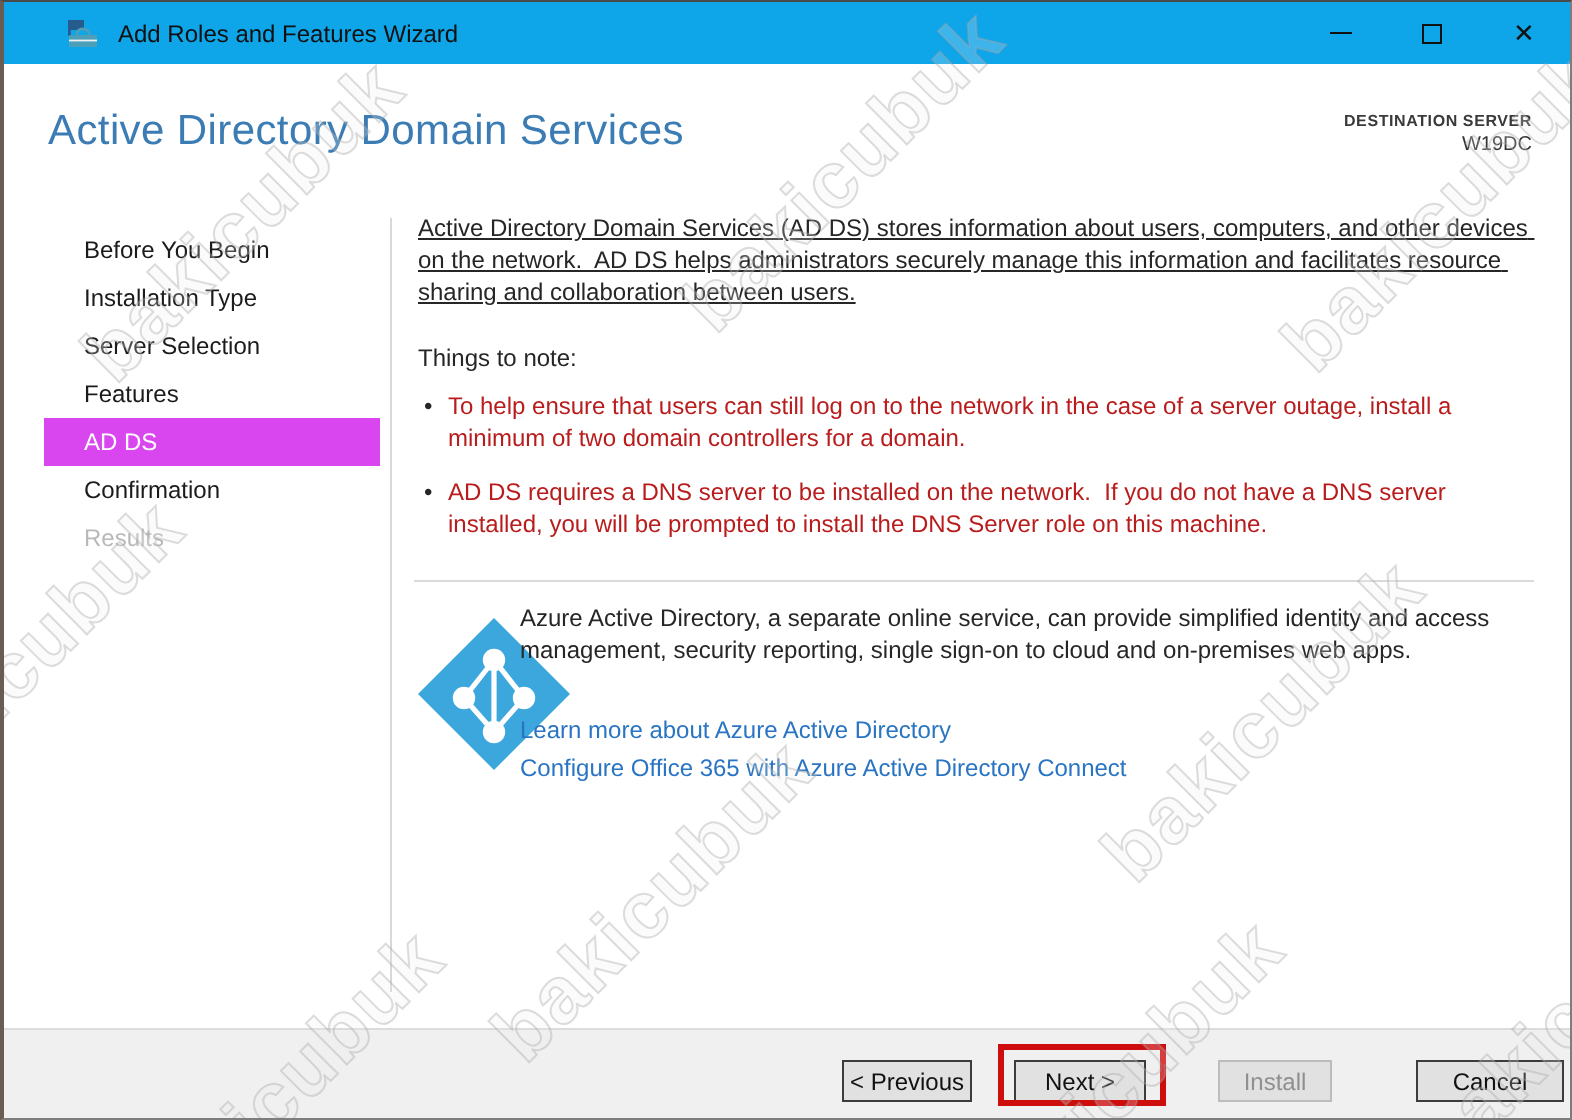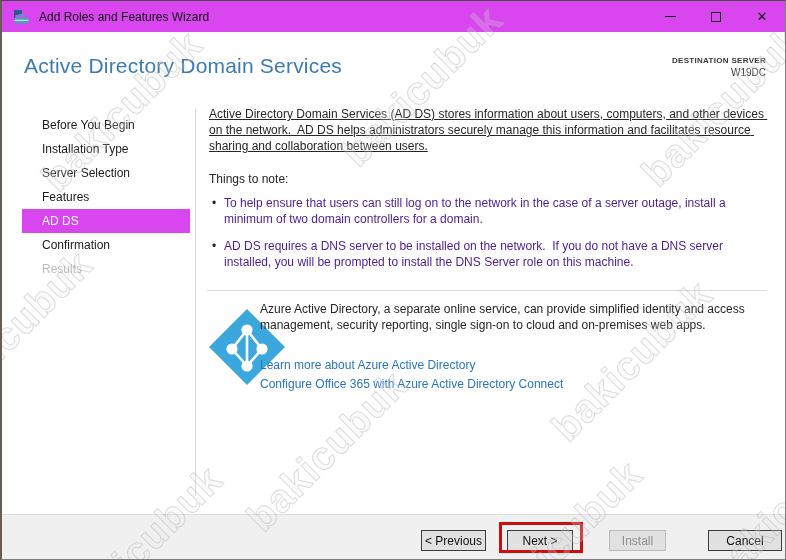--- a/index.html
+++ b/index.html
@@ -6,21 +6,21 @@
   html,body { background:#cfcfcf; }
   body { font-family:"Liberation Sans", sans-serif; }
 
   .window {
     position:relative; width:786px; height:560px; background:#ffffff;
     border:1px solid #7d7d7d; border-left:2px solid #6a5c52; border-top:1px solid #4a4a4a;
     overflow:hidden;
   }
 
   
-  .titlebar { position:absolute; top:0; left:0; right:0; height:31px; background:#d946ef; display:flex; align-items:center; }
+  .titlebar { position:absolute; top:0; left:0; right:0; height:31px; background:#0ea5e9; display:flex; align-items:center;padding-left:20px; }
   .titlebar-icon { width:17px; height:16px; margin-left:11px; display:inline-block; }
   .titlebar-title { margin-left:9px; font-size:12px; color:#101010; }
   .window-controls { position:absolute; right:0; top:0; height:31px; display:flex; }
   .win-btn { width:46px; height:31px; display:flex; align-items:center; justify-content:center; background:transparent; border:none; cursor:pointer; }
   .glyph-min { width:11px; height:1px; background:#111; display:block; }
   .glyph-max { width:10px; height:10px; border:1px solid #111; display:block; }
   .glyph-close { font-size:13px; color:#111; line-height:1; }
 
   
   .page-title { position:absolute; left:22px; top:53px; font-size:21px; font-weight:300; color:#3c7cb4; letter-spacing:0.2px; }
@@ -33,21 +33,21 @@
   .nav-item { height:24px; line-height:24px; padding-left:20px; font-size:12px; color:#1b1b1b; cursor:pointer; white-space:nowrap; }
   .nav-item.selected { background:#d946ef; color:#ffffff; }
   .nav-item.disabled { color:#b9b9b9; cursor:default; }
   .v-divider { position:absolute; left:193px; top:108px; width:1px; height:387px; background:#d8d8d8; }
 
   
   .content-text { position:absolute; font-size:12px; color:#262626; line-height:16px; white-space:pre-wrap; }
   .intro { left:207px; top:105px; width:566px;text-decoration:underline; }
   .things-heading { left:207px; top:170px; }
   .bullets { position:absolute; left:210px; top:194px; width:552px; list-style:none; }
-  .bullets li { position:relative; padding-left:12px; font-size:12px; color:#4c1d95; line-height:16px; margin-bottom:11px; white-space:pre-wrap; }
+  .bullets li { position:relative; padding-left:12px; font-size:12px; color:#b91c1c; line-height:16px; margin-bottom:11px; white-space:pre-wrap; }
   .bullets li::before { content:"•"; position:absolute; left:0; top:0; color:#262626; }
   .h-divider { position:absolute; left:205px; right:18px; top:289px; height:1px; background:#dadada; }
 
   .azure-icon { position:absolute; left:205px; top:306px; width:80px; height:80px; }
   .azure-text { left:258px; top:300px; width:505px; }
   .azure-link { position:absolute; left:258px; font-size:12px; color:#2a75c3; text-decoration:none; cursor:pointer; white-space:nowrap; }
   .link-1 { top:357px; }
   .link-2 { top:376px; }
 
   

